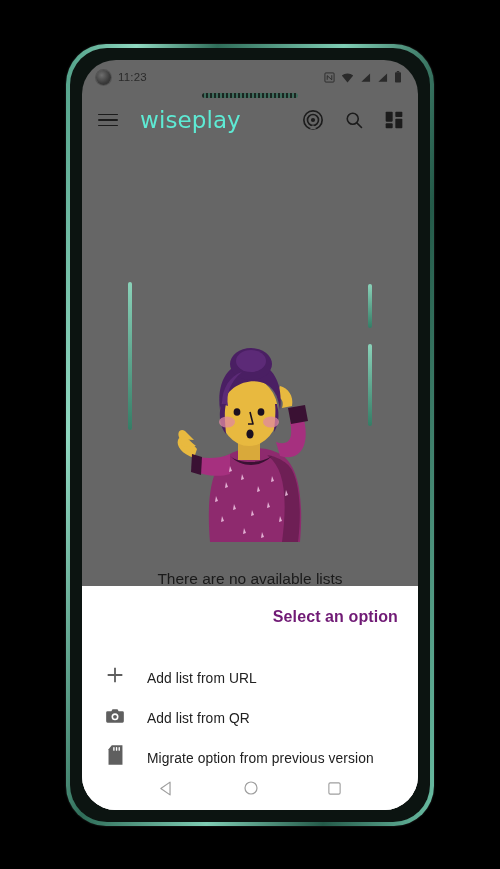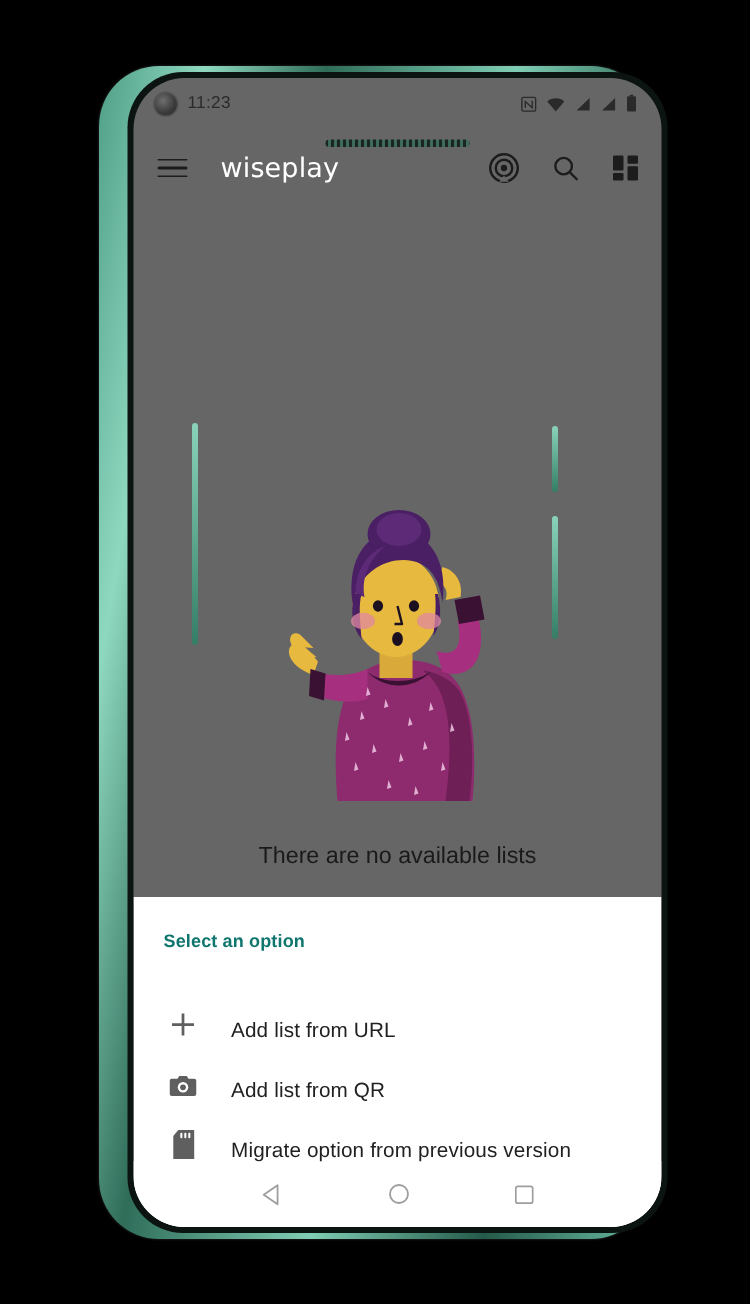--- a/index.html
+++ b/index.html
@@ -12,22 +12,21 @@
   .phone-frame {
     position:absolute; left:66px; top:44px; width:368px; height:782px;
     border-radius:40px;
     background:linear-gradient(100deg,#4f9e86 0%,#8fd8c0 14%,#2f6d59 30%,#7fcdb4 55%,#245a49 78%,#6bbfa5 100%);
     padding:4px;
     box-shadow:0 0 2px rgba(255,255,255,.18);
   }
   .phone-inner {
     position:relative; width:100%; height:100%;
     border-radius:37px; background:#0c1411; overflow:hidden;
-    padding:4px;
-    margin-left:15px;
+    padding:12px;
   }
   .screen {
     position:relative; width:100%; height:100%;
     border-radius:34px; overflow:hidden; background:#666666;
   }
 
   
   .side-btn { position:absolute; width:4px; border-radius:3px;
               background:linear-gradient(180deg,#8ad2b9,#357d66); z-index:30; }
   .btn-right-top { right:62px; top:240px; height:44px; }
@@ -47,35 +46,35 @@
                background:radial-gradient(circle at 38% 35%,#6e6e6e,#3a3a3a 60%,#2b2b2b);
                box-shadow:0 0 0 1px rgba(0,0,0,.18); flex:0 0 auto; }
   .clock { margin-left:7px; color:#2a2a2a; font-size:11.5px; letter-spacing:.2px; }
   .sb-right { margin-left:auto; display:flex; align-items:center; gap:6px; }
   .sb-ico { display:block; }
 
   
   .appbar { height:52px; display:flex; align-items:center; padding:0 14px 0 16px; }
   .hamburger { width:20px; display:flex; flex-direction:column; gap:4px; cursor:pointer; }
   .hamburger i { display:block; height:1.6px; background:#1c1c1c; border-radius:1px; }
-  .brand { margin-left:22px; font-size:18px; color:#ffffff; letter-spacing:.1px;
+  .brand { margin-left:22px; font-size:23px; color:#5eead4; letter-spacing:.1px;
            font-family:"DejaVu Sans", sans-serif; }
   .appbar-actions { margin-left:auto; display:flex; align-items:center; gap:20px; }
 
   
   .content { position:absolute; left:0; right:0; top:86px; bottom:0; }
   .illus-wrap { position:absolute; left:0; right:0; top:200px; display:flex;
                 flex-direction:column; align-items:center; }
   .empty-text { margin-top:12px; font-size:15.5px; color:#1a1a1a; }
 
   
   .sheet { position:absolute; left:0; right:0; bottom:0; background:#ffffff;
            z-index:20; padding:22px 0 0 0; }
-  .sheet-title { font-size:12px; font-weight:bold; color:#0f766e;
-                 padding:0 20px 0 20px; margin-bottom:20px; letter-spacing:.1px; }
+  .sheet-title { font-size:16px; font-weight:bold; color:#701a75;
+                 padding:0 20px 0 20px; margin-bottom:20px; letter-spacing:.1px;text-align:right; }
   .opt { display:flex; align-items:flex-end; height:40px; padding:0 20px; cursor:pointer; }
   .opt-ico { width:26px; flex:0 0 26px; display:flex; align-items:center;
              justify-content:center; color:#5f5f5f; }
   .opt-label { margin-left:19px; font-size:13.8px; color:#212121; letter-spacing:.1px; }
 
   
   .navbar { height:44px; display:flex; align-items:center; justify-content:center;
             gap:68px; background:#ffffff; }
   .nav-ico { color:#9e9e9e; }
 </style>

